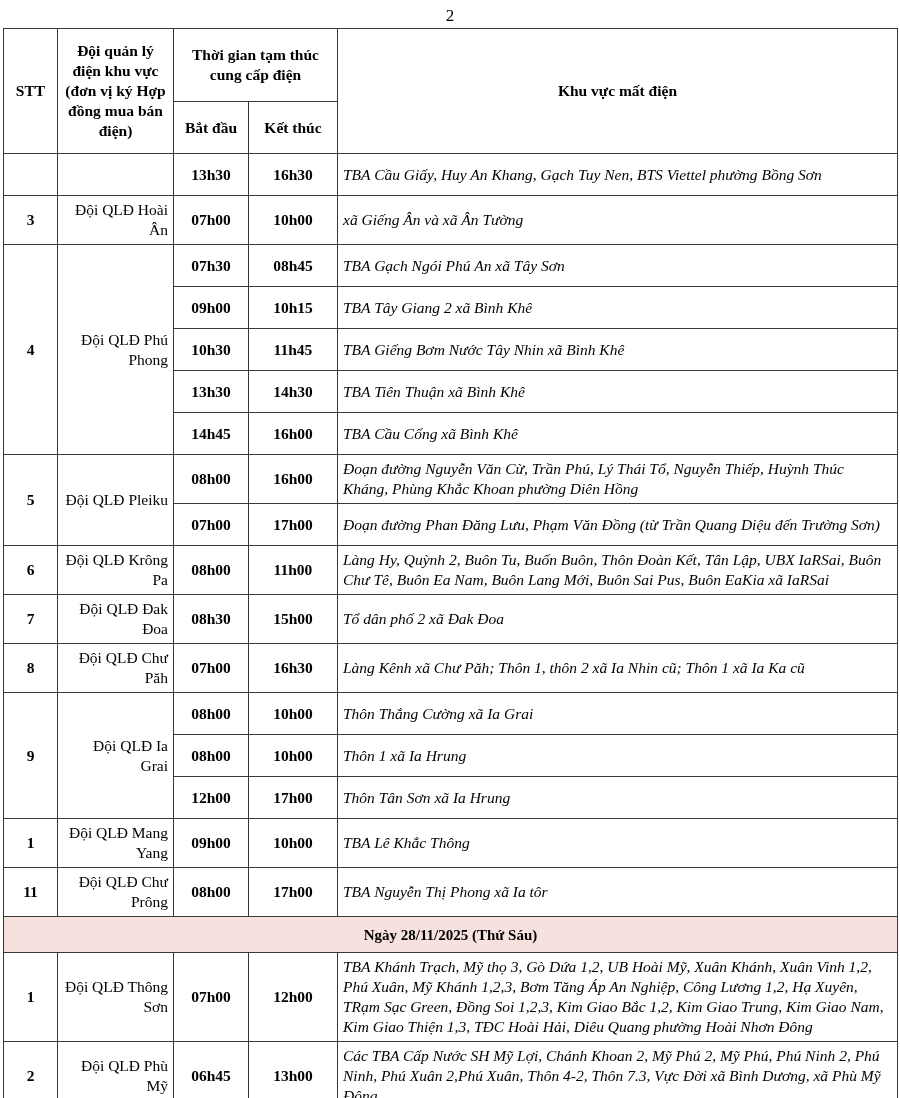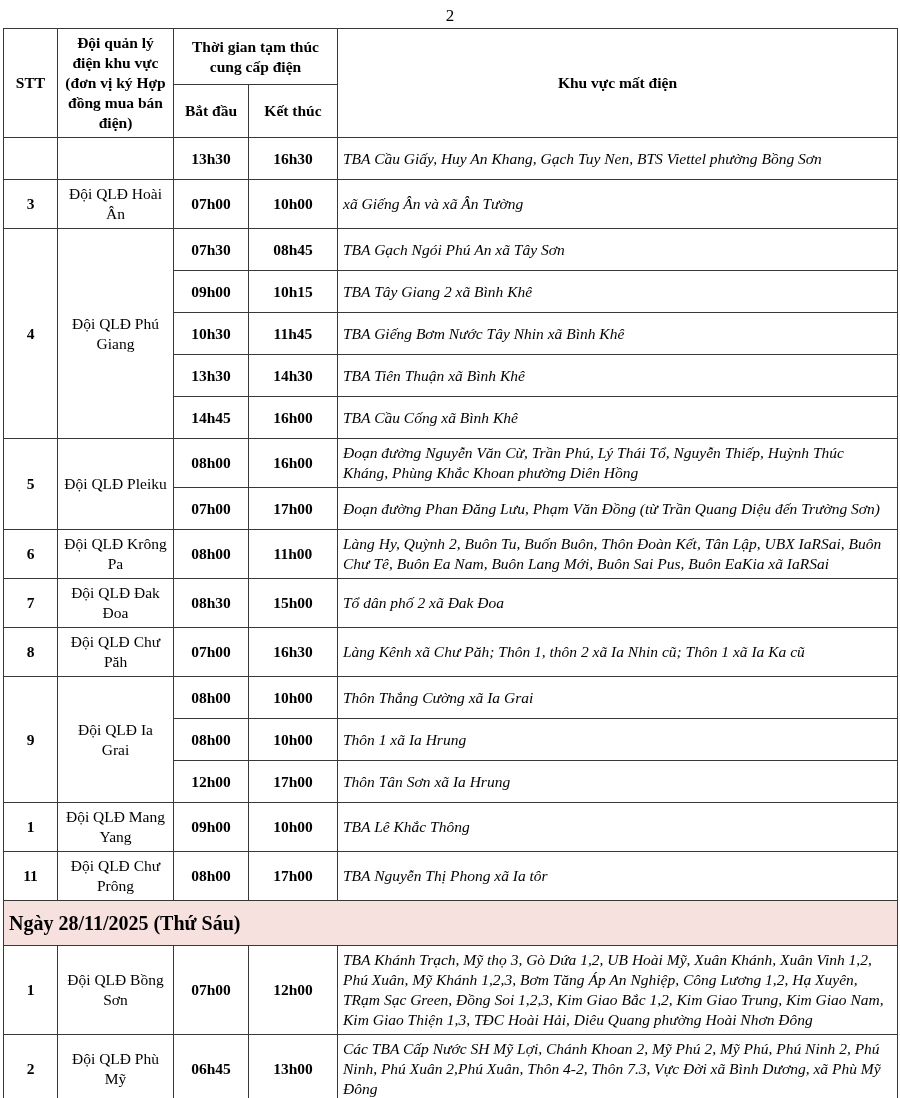--- a/index.html
+++ b/index.html
@@ -35,42 +35,43 @@
     border: 1.6px solid #383838;
     font-size: 15.5px;
     line-height: 20px;
     vertical-align: middle;
     padding: 4px 5px;
     overflow: hidden;
   }
   table.schedule th {
     font-weight: bold;
     text-align: center;
-    padding: 4px 6px;
+    padding: 12px 6px;
   }
   thead tr.h1 th { height: 46px; }
   thead tr.h2 th { height: 46px; }
   tbody td { height: 42px; }
   td.cell-stt, td.cell-time {
     text-align: center;
     font-weight: bold;
   }
   td.cell-doi {
-    text-align: center;
+    text-align: right;
     padding: 4px 8px;
   }
   td.cell-area {
     text-align: left;
     padding: 4px 6px;
     font-style: italic;
   }
   tr.section-row td {
-    height: 45px;
+    height: 36px;
+    text-align: center;
     font-weight: bold;
-    font-size: 20px;
+    font-size: 15px;
   }
 </style>
 </head>
 <body>
 
 <div class="page">
   <div class="page-number">2</div>
 
   <table class="schedule">
     <colgroup>
@@ -102,21 +103,21 @@
         </tr>
         <tr>
           <td class="cell-stt" rowspan="1">3</td>
           <td class="cell-doi" rowspan="1">Đội QLĐ Hoài Ân</td>
           <td class="cell-time">07h00</td>
           <td class="cell-time">10h00</td>
           <td class="cell-area">xã Giếng Ân và xã Ân Tường</td>
         </tr>
         <tr>
           <td class="cell-stt" rowspan="5">4</td>
-          <td class="cell-doi" rowspan="5">Đội QLĐ Phú Giang</td>
+          <td class="cell-doi" rowspan="5">Đội QLĐ Phú Phong</td>
           <td class="cell-time">07h30</td>
           <td class="cell-time">08h45</td>
           <td class="cell-area">TBA Gạch Ngói Phú An xã Tây Sơn</td>
         </tr>
         <tr>
           <td class="cell-time">09h00</td>
           <td class="cell-time">10h15</td>
           <td class="cell-area">TBA Tây Giang 2 xã Bình Khê</td>
         </tr>
         <tr>
@@ -196,21 +197,21 @@
           <td class="cell-doi" rowspan="1">Đội QLĐ Chư Prông</td>
           <td class="cell-time">08h00</td>
           <td class="cell-time">17h00</td>
           <td class="cell-area">TBA Nguyễn Thị Phong xã Ia tôr</td>
         </tr>
         <tr class="section-row">
           <td class="cell-section" colspan="5" style="background: rgb(247, 225, 223);">Ngày 28/11/2025 (Thứ Sáu)</td>
         </tr>
         <tr>
           <td class="cell-stt" rowspan="1">1</td>
-          <td class="cell-doi" rowspan="1">Đội QLĐ Bồng Sơn</td>
+          <td class="cell-doi" rowspan="1">Đội QLĐ Thông Sơn</td>
           <td class="cell-time">07h00</td>
           <td class="cell-time">12h00</td>
           <td class="cell-area">TBA Khánh Trạch, Mỹ thọ 3, Gò Dứa 1,2, UB Hoài Mỹ, Xuân Khánh, Xuân Vinh 1,2, Phú Xuân, Mỹ Khánh 1,2,3, Bơm Tăng Áp An Nghiệp, Công Lương 1,2, Hạ Xuyên, TRạm Sạc Green, Đồng Soi 1,2,3, Kim Giao Bắc 1,2, Kim Giao Trung, Kim Giao Nam, Kim Giao Thiện 1,3, TĐC Hoài Hải, Diêu Quang phường Hoài Nhơn Đông</td>
         </tr>
         <tr>
           <td class="cell-stt" rowspan="1">2</td>
           <td class="cell-doi" rowspan="1">Đội QLĐ Phù Mỹ</td>
           <td class="cell-time">06h45</td>
           <td class="cell-time">13h00</td>
           <td class="cell-area">Các TBA Cấp Nước SH Mỹ Lợi, Chánh Khoan 2, Mỹ Phú 2, Mỹ Phú, Phú Ninh 2, Phú Ninh, Phú Xuân 2,Phú Xuân, Thôn 4-2, Thôn 7.3, Vực Đời xã Bình Dương, xã Phù Mỹ Đông</td>

